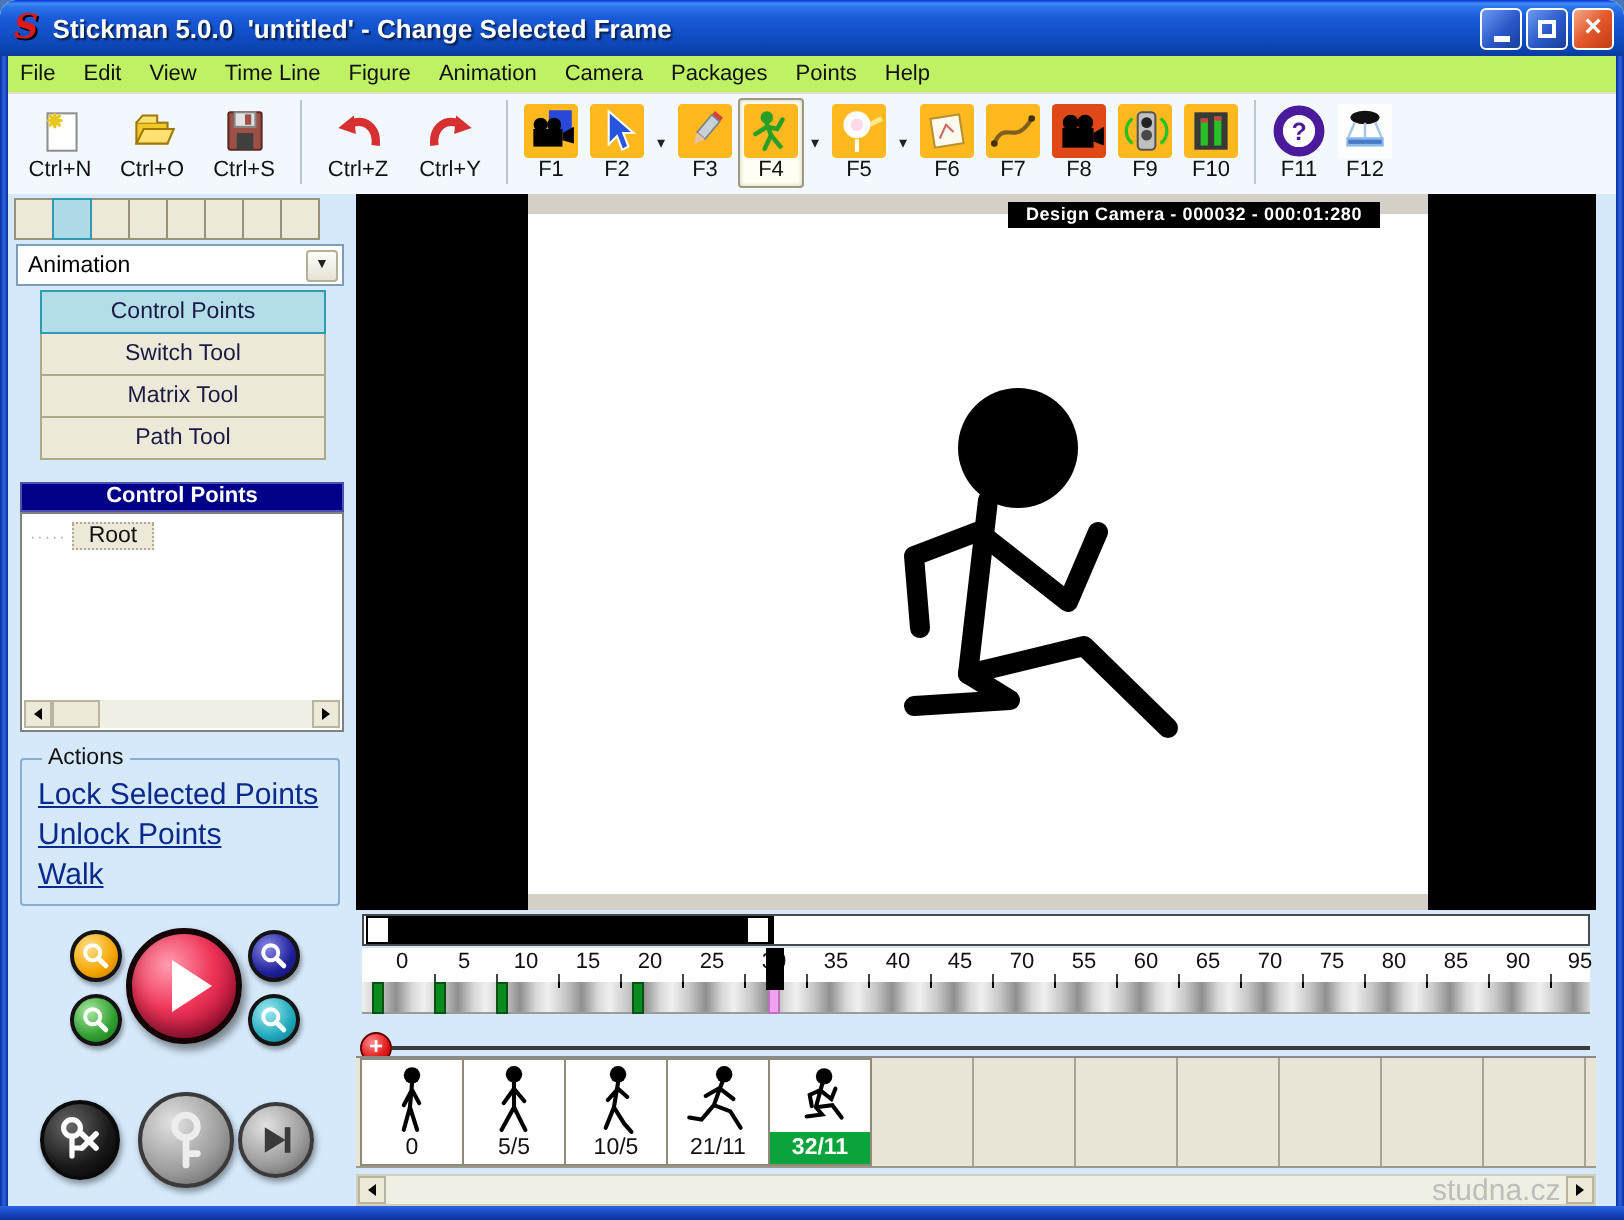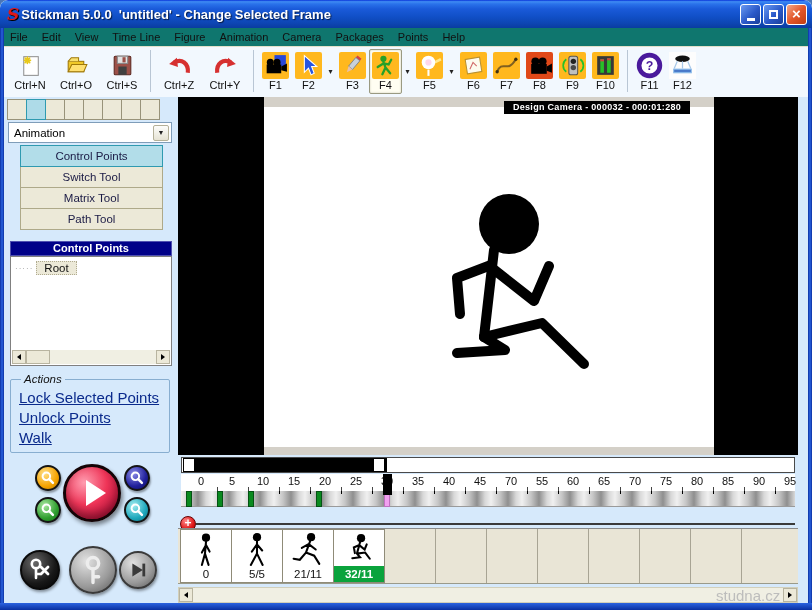--- a/index.html
+++ b/index.html
@@ -6,33 +6,33 @@
   html,body { background:#4a76b8; }
   .window { position:relative; width:812px; height:610px; background:#d6e9fb;
             border-radius:8px 8px 0 0; overflow:hidden; }
 
   
   .titlebar { position:absolute; left:0; top:0; width:812px; height:28px;
     background:linear-gradient(180deg,#0831d9 0%,#3f8cf3 6%,#2a72ea 14%,#1a5ad9 32%,#1150c8 58%,#0d46b4 82%,#0a3ca0 100%);
     border-radius:8px 8px 0 0; display:flex; align-items:center; padding:0 5px; }
   .app-icon { color:#e01818; font-weight:bold; font-size:17px; font-style:italic;
     font-family:"DejaVu Serif", serif; text-shadow:1px 1px 0 #000; margin:0 2px; }
-  .title-text { color:#fff; font-weight:bold; font-size:13px; 
+  .title-text { color:#fff; font-weight:bold; font-size:13px; margin-left:5px;
     text-shadow:1px 1px 1px rgba(0,0,0,.65); white-space:pre; }
   .win-buttons { margin-left:auto; display:flex; gap:2px; }
   .winbtn { width:21px; height:21px; border-radius:3px; border:1px solid #fff;
     display:flex; align-items:center; justify-content:center;
     background:linear-gradient(135deg,#6a9af2,#2a58c8 55%,#1a3f9a); }
   .glyph-min { width:8px; height:3px; background:#fff; margin-top:10px; }
   .glyph-max { width:9px; height:9px; border:2px solid #fff; }
   .winbtn.close { background:linear-gradient(135deg,#f4a988,#e3572b 50%,#c13d12); }
   .glyph-close { color:#fff; font-size:15px; font-weight:bold; line-height:1; margin-top:-2px; }
 
   
-  .menubar { position:absolute; top:28px; left:0; width:812px; height:19px; background:#0f766e;
+  .menubar { position:absolute; top:28px; left:0; width:812px; height:19px; background:#bef264;
     display:flex; align-items:center; padding-left:3px; border-bottom:1px solid #e2dfc9; }
   .menu-item { font-size:11px; color:#111; padding:2px 7px; }
   .toolbar { position:absolute; top:47px; left:0; width:812px; height:50px; background:#f2f8fe;
     display:flex; align-items:flex-start; padding:2px 0 0 7px; }
   .tb-sep { width:1px; height:42px; background:#b9c6d4; margin:1px 5px 0 5px; }
   .tb-btn { width:46px; height:45px; display:flex; flex-direction:column; align-items:center;
     padding-top:2px; border:1px solid transparent; }
   .tb-btn.fkey { width:33px; }
   .tb-btn.active { background:#fffef2; border:1px solid #9a9a82; border-radius:2px;
     box-shadow:inset 0 0 2px rgba(120,120,90,.4); }
@@ -64,21 +64,21 @@
   .tree-label { background:#ece9d8; border:1px dotted #b0ab90; padding:0 7px; margin-left:3px; color:#111; }
   .tree-scroll { position:absolute; bottom:1px; left:1px; width:158px; height:14px; background:#f0efe3; display:flex; }
   .scroll-btn { width:14px; height:14px; background:#ece9d8; border:1px solid #b8b4a0;
     display:flex; align-items:center; justify-content:center; flex:none; }
   .scroll-thumb { width:24px; height:14px; background:#ece9d8; border:1px solid #b8b4a0; flex:none; }
   .scroll-space { flex:1; }
   .tri-left { width:0; height:0; border-top:3px solid transparent; border-bottom:3px solid transparent; border-right:4px solid #000; }
   .tri-right { width:0; height:0; border-top:3px solid transparent; border-bottom:3px solid transparent; border-left:4px solid #000; }
   .actions { position:absolute; left:6px; top:276px; width:160px; height:80px;
     border:1px solid #88aed0; border-radius:2px; padding:1px 8px; background:transparent; }
-  .actions legend { font-size:11.5px; color:#111; padding:0 3px; margin-left:2px;font-style:italic; }
+  .actions legend { font-size:11.5px; color:#111; padding:0 3px; margin-left:2px; }
   .action-link { display:block; font-size:15px; color:#0a2a8c; text-decoration:underline; margin-top:3px; cursor:pointer; }
   .sphere { position:absolute; border-radius:50%; display:flex; align-items:center; justify-content:center; }
   .sphere svg { display:block; }
   .mag { width:26px; height:26px; border:2px solid #141414; box-shadow:1px 2px 2px rgba(0,0,0,.35); }
   .mag-orange { background:radial-gradient(circle at 35% 30%, #ffe08a, #f5a300 60%, #b87a00); }
   .mag-navy   { background:radial-gradient(circle at 35% 30%, #8a8ae8, #20209a 60%, #101060); }
   .mag-green  { background:radial-gradient(circle at 35% 30%, #a8e8a0, #2f9e2f 60%, #1a6e1a); }
   .mag-teal   { background:radial-gradient(circle at 35% 30%, #a0ecf0, #1fa8bc 60%, #0f7080); }
   .play-big { width:58px; height:58px; border:3px solid #140406;
     background:radial-gradient(circle at 35% 30%, #ff9db0, #ef3558 45%, #b5123a 80%, #8f0c2e);
@@ -578,20 +578,29 @@
               <g stroke="#000" stroke-width="2" stroke-linecap="round" fill="none">
                 <circle cx="20" cy="6" r="4" fill="#000" stroke="none"></circle>
                 <path d="M20 10 L20 22 M20 13 L15 20 M20 13 L25 19 M20 22 L14 33 M20 22 L25.5 33"></path>
               </g>
             </svg></div>
           <div class="frame-label">5/5</div>
         </div>
         <div class="frame-cell">
           <div class="frame-fig"><svg viewBox="0 0 40 36">
               <g stroke="#000" stroke-width="2" stroke-linecap="round" fill="none">
+                <circle cx="21" cy="6" r="4" fill="#000" stroke="none"></circle>
+                <path d="M21 10 L19 22 M21 13 L16 18.5 M21 13 L25.5 17 M19 22 L15 32 M19 22 L24 30 L27.5 34"></path>
+              </g>
+            </svg></div>
+          <div class="frame-label">10/5</div>
+        </div>
+        <div class="frame-cell">
+          <div class="frame-fig"><svg viewBox="0 0 40 36">
+              <g stroke="#000" stroke-width="2" stroke-linecap="round" fill="none">
                 <circle cx="23" cy="6" r="4" fill="#000" stroke="none"></circle>
                 <path d="M22 10 L18 21 M21 12.5 L14 16.5 M21 13 L27.5 18 M18 21 L26 24 L31 32 M18 21 L12 28 L6 27"></path>
               </g>
             </svg></div>
           <div class="frame-label">21/11</div>
         </div>
         <div class="frame-cell selected">
           <div class="frame-fig"><svg viewBox="0 0 40 36">
               <g stroke="#000" stroke-width="2" stroke-linecap="round" fill="none">
                 <circle cx="22" cy="7" r="4" fill="#000" stroke="none"></circle>

